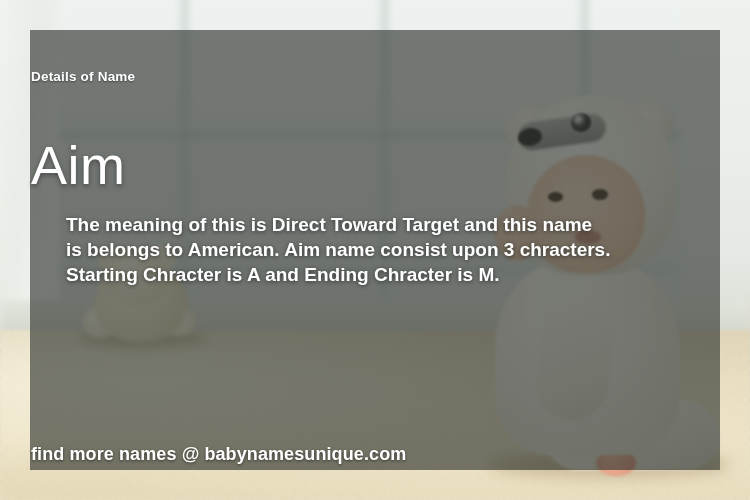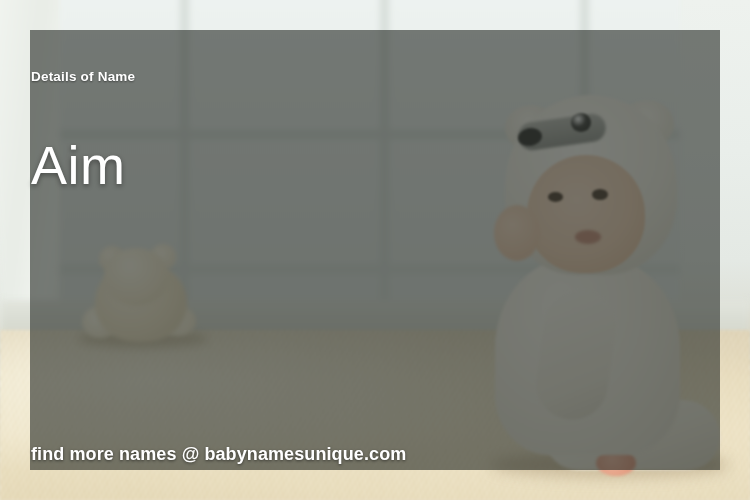--- a/index.html
+++ b/index.html
@@ -398,17 +398,22 @@
     <div class="baby-hand"></div>
   </div>
 
   <div class="overlay"></div>
 
   <div class="content">
     <div class="kicker">Details of Name</div>
 
     <div class="name-title">Aim</div>
 
+    <div class="meaning">
+      <div>The meaning of this is Direct Toward Target and this name</div>
+      <div>is belongs to American. Aim name consist upon 3 chracters.</div>
+      <div>Starting Chracter is A and Ending Chracter is M.</div>
+    </div>
 
     <div class="footer">find more names @ babynamesunique.com</div>
   </div>
 
 </div>
 
 </body></html>

